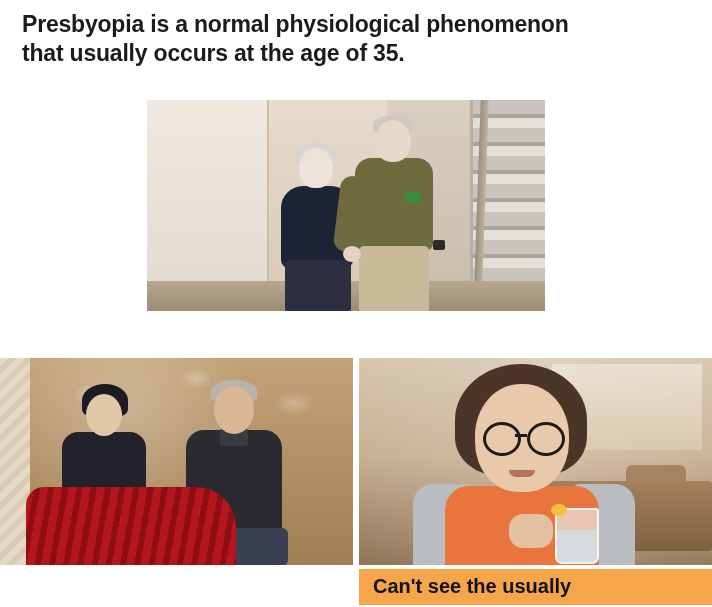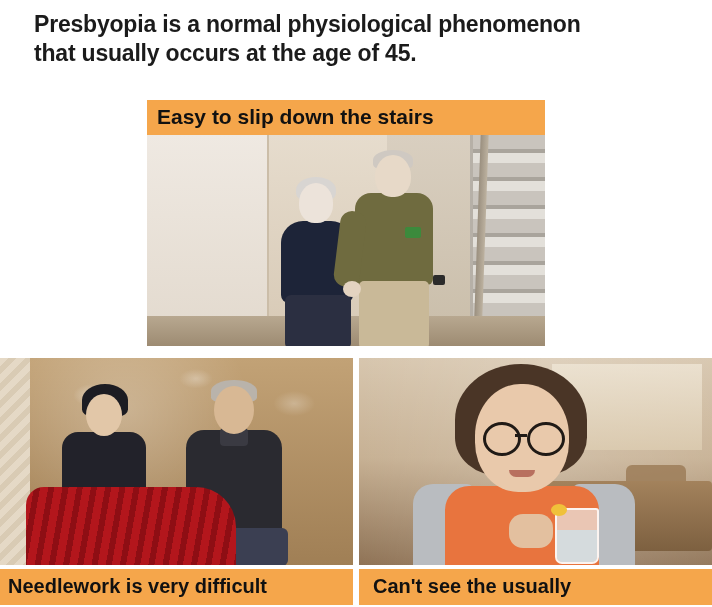--- a/index.html
+++ b/index.html
@@ -28,21 +28,20 @@
     width: 670px;
     font-size: 23px;
     font-weight: bold;
     line-height: 1.25;
     color: #1b1b1b;
     letter-spacing: -0.2px;
   }
   .headline .line {
     display: block;
     white-space: nowrap;
-    margin-left: 12px;
   }
   
   .top-block {
     position: absolute;
     left: 147px;
     top: 100px;
     width: 398px;
   }
   .caption-top {
     display: block;
@@ -313,25 +312,24 @@
     border-radius: 0 0 5px 5px;
   }
 </style>
 </head>
 <body>
 
 <div class="poster">
 
   <div class="headline">
     <span class="line">Presbyopia is a normal physiological phenomenon</span>
-    <span class="line">that usually occurs at the age of 45.</span>
+    <span class="line">that usually occurs at the age of 35.</span>
   </div>
 
   <div class="top-block">
-    <div class="caption-top">Easy to slip down the stairs</div>
     <div class="photo-top">
       <div class="scene-top">
         <div class="t-wall-left"></div>
         <div class="t-door"></div>
         <div class="t-wall-mid"></div>
         <div class="t-stairs"></div>
         <div class="t-rail"></div>
         <div class="t-floor"></div>
         <div class="t-woman-body"></div>
         <div class="t-woman-skirt"></div>
@@ -364,21 +362,20 @@
           <div class="bl-w-head"></div>
           <div class="bl-m-body"></div>
           <div class="bl-m-collar"></div>
           <div class="bl-m-legs"></div>
           <div class="bl-m-hair"></div>
           <div class="bl-m-head"></div>
           <div class="bl-hands"></div>
           <div class="bl-knit"></div>
         </div>
       </div>
-      <div class="caption-bottom">Needlework is very difficult</div>
     </div>
 
     <div class="panel">
       <div class="photo-br">
         <div class="scene-br">
           <div class="br-bg-blur"></div>
           <div class="br-window"></div>
           <div class="br-chair"></div>
           <div class="br-table"></div>
           <div class="br-cardigan-l"></div>

